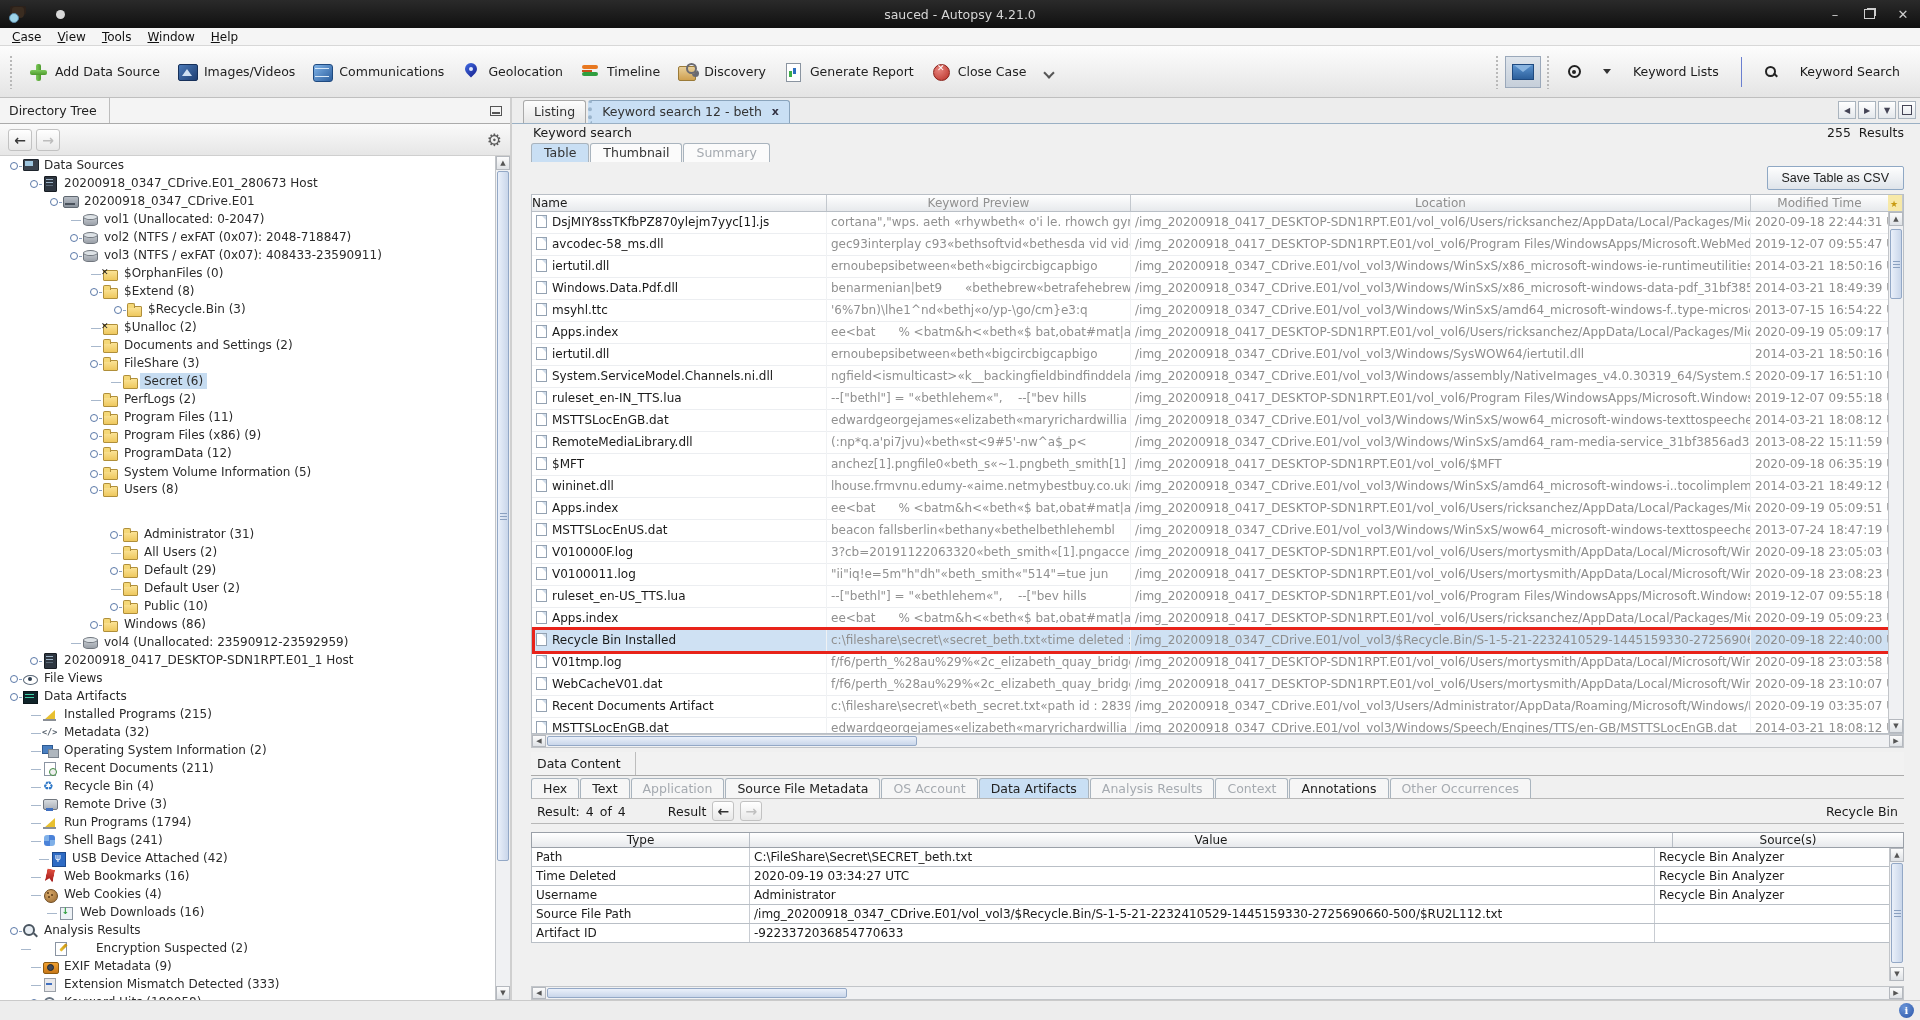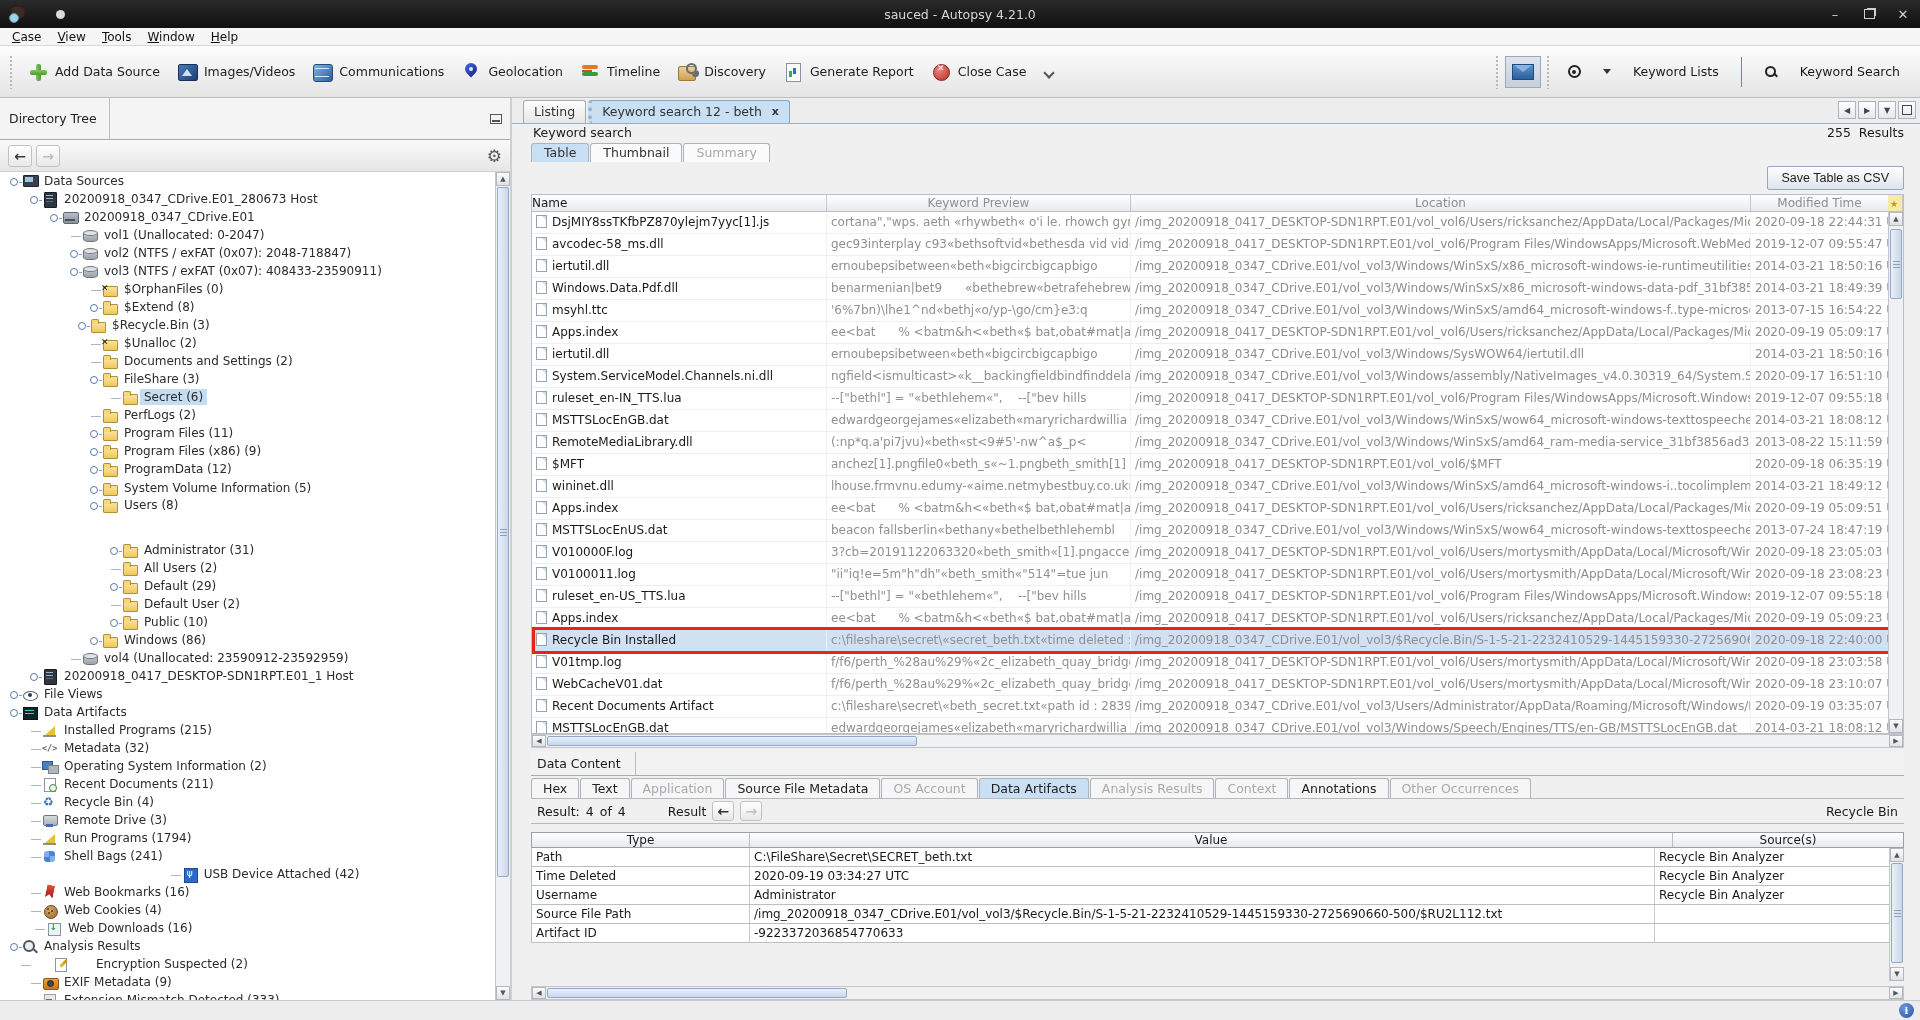--- a/index.html
+++ b/index.html
@@ -55,21 +55,21 @@
   .mag-ico { width:14px; height:14px; position:relative; }
   .mag-ico::before { content:""; position:absolute; left:1px; top:1px; width:7px; height:7px; border:2px solid #222; border-radius:50%; }
   .mag-ico::after { content:""; position:absolute; left:9px; top:9px; width:5px; height:2px; background:#222; transform:rotate(45deg); }
   .blue-sep { width:1px; height:30px; background:#6a7fd0; margin:0 10px; }
 
   
   .main { display:flex; height:902px; }
 
   
   .left { width:512px; background:#f0f0f0; border-right:2px solid #cfcfcf; display:flex; flex-direction:column; }
-  .lp-head { height:42px; border-bottom:1px solid #ababab; display:flex; align-items:center; background:#f4f4f4; }
+  .lp-head { height:26px; border-bottom:1px solid #ababab; display:flex; align-items:center; background:#f4f4f4; }
   .lp-title { padding:0 12px 0 9px; height:100%; display:flex; align-items:center; border-right:1px solid #bdbdbd; font-size:12.5px; color:#222; }
   .lp-min { margin-left:auto; margin-right:8px; width:12px; height:10px; border:1px solid #555; position:relative; }
   .lp-min::after { content:""; position:absolute; left:1px; right:1px; bottom:1px; height:2px; background:#555; }
   .lp-toolbar { height:32px; background:linear-gradient(#fafafa,#e6e6e6); border-bottom:1px solid #cfcfcf; display:flex; align-items:center; padding:0 8px; gap:4px; }
   .nav-btn { width:24px; height:22px; display:flex; align-items:center; justify-content:center; border:1px solid #c2c2c2; border-radius:3px; background:linear-gradient(#fff,#e8e8e8); font-size:14px; font-weight:bold; color:#3a3a3a; }
   .nav-btn.disabled { color:#bdbdbd; }
   .gear-btn { margin-left:auto; font-size:17px; color:#5a5a5a; }
   .lp-tree { flex:1; background:#fff; position:relative; overflow:hidden; }
   .tree-list { position:absolute; left:0; top:0; right:15px; }
   .trow { height:18px; display:flex; align-items:center; white-space:nowrap; }
@@ -324,21 +324,21 @@
           <div class="trow" style="padding-left: 88px;">
             <span class="thandle hl"></span>
             <span class="ticn i-folder-del"></span>
             <span class="tlabel">$OrphanFiles (0)</span>
           </div>
           <div class="trow" style="padding-left: 88px;">
             <span class="thandle hn"></span>
             <span class="ticn i-folder"></span>
             <span class="tlabel">$Extend (8)</span>
           </div>
-          <div class="trow" style="padding-left: 76px;">
+          <div class="trow" style="padding-left: 112px;">
             <span class="thandle hn"></span>
             <span class="ticn i-folder"></span>
             <span class="tlabel">$Recycle.Bin (3)</span>
           </div>
           <div class="trow" style="padding-left: 88px;">
             <span class="thandle hl"></span>
             <span class="ticn i-folder-del"></span>
             <span class="tlabel">$Unalloc (2)</span>
           </div>
           <div class="trow" style="padding-left: 88px;">
@@ -469,36 +469,36 @@
           <div class="trow" style="padding-left: 28px;">
             <span class="thandle hl"></span>
             <span class="ticn i-runp"></span>
             <span class="tlabel">Run Programs (1794)</span>
           </div>
           <div class="trow" style="padding-left: 28px;">
             <span class="thandle hl"></span>
             <span class="ticn i-sbag"></span>
             <span class="tlabel">Shell Bags (241)</span>
           </div>
-          <div class="trow" style="padding-left: 36px; justify-content: center;">
+          <div class="trow" style="padding-left: 36px;">
             <span class="thandle hl"></span>
             <span class="ticn i-usb"></span>
             <span class="tlabel">USB Device Attached (42)</span>
           </div>
           <div class="trow" style="padding-left: 28px;">
             <span class="thandle hl"></span>
             <span class="ticn i-wbm"></span>
             <span class="tlabel">Web Bookmarks (16)</span>
           </div>
           <div class="trow" style="padding-left: 28px;">
             <span class="thandle hl"></span>
             <span class="ticn i-wck"></span>
             <span class="tlabel">Web Cookies (4)</span>
           </div>
-          <div class="trow" style="padding-left: 32px;">
+          <div class="trow" style="padding-left: 44px;">
             <span class="thandle hl"></span>
             <span class="ticn i-wdl"></span>
             <span class="tlabel">Web Downloads (16)</span>
           </div>
           <div class="trow" style="padding-left: 8px;">
             <span class="thandle hn"></span>
             <span class="ticn i-ar"></span>
             <span class="tlabel">Analysis Results</span>
           </div>
           <div class="trow" style="padding-left: 18px; gap: 21px;">

